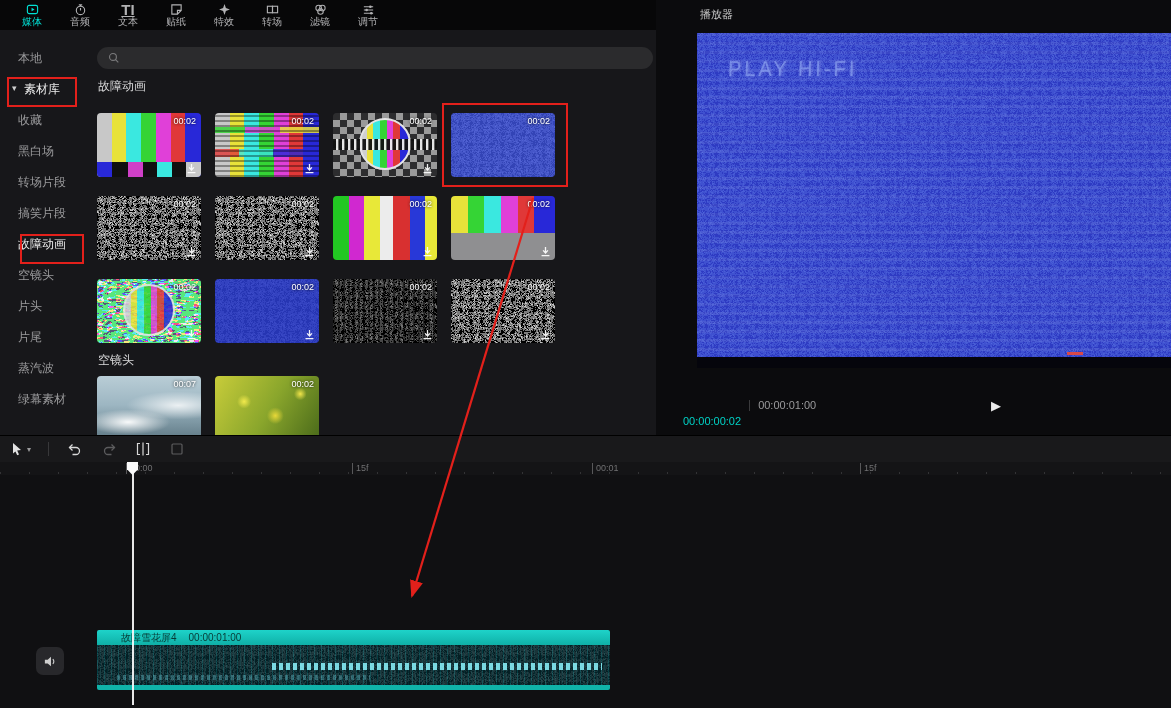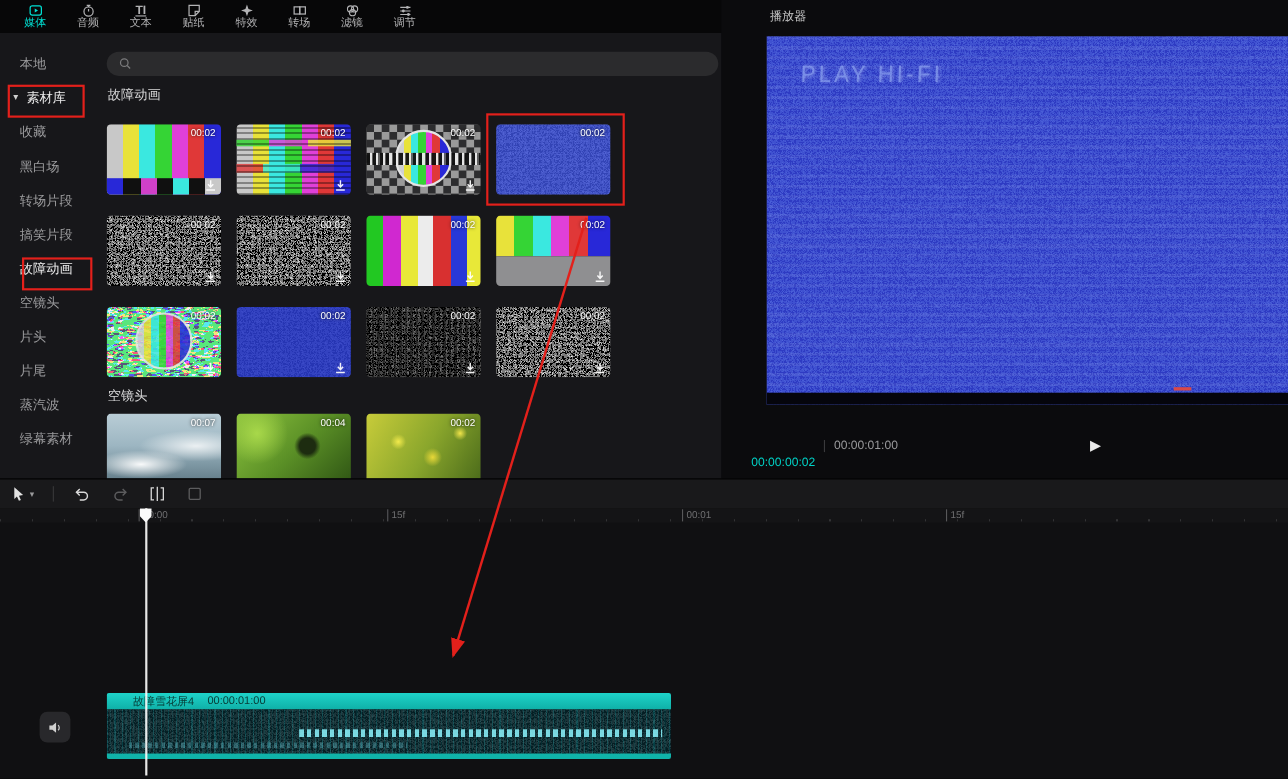--- a/index.html
+++ b/index.html
@@ -6,21 +6,21 @@
   #app{position:relative;width:1171px;height:708px;background:#050506;overflow:hidden;
        font-family:"Liberation Sans","DejaVu Sans",sans-serif;cursor:default;-webkit-user-select:none;user-select:none;}
 
   
   #left-panel{position:absolute;left:0;top:0;width:656px;height:435px;background:#17171a;}
   #top-toolbar{position:absolute;left:0;top:0;width:100%;height:30px;background:#070708;
                display:flex;align-items:center;padding-left:8px;box-sizing:border-box;}
   .tab{width:48px;height:30px;display:flex;flex-direction:column;align-items:center;justify-content:center;
        gap:1px;color:#b2b2b4;font-size:10px;line-height:1;}
   .tab svg{width:13px;height:13px;display:block;}
-  .tab .ticon-txt{font-size:11px;font-weight:bold;line-height:10px;height:12px;display:flex;align-items:center;text-decoration:underline;}
+  .tab .ticon-txt{font-size:15px;font-weight:bold;line-height:10px;height:12px;display:flex;align-items:center;text-decoration:underline;}
   .tab.active{color:#00e0d4;font-family:Liberation Serif, serif;}
 
   #sidebar{position:absolute;left:0;top:30px;width:88px;bottom:0;padding-top:13px;box-sizing:border-box;}
   .side-item{height:31px;display:flex;align-items:center;padding-left:18px;font-size:12px;color:#9b9b9d;position:relative;}
   .side-item.parent{padding-left:24px;}
   .side-item .tri{position:absolute;left:12px;top:9px;font-size:9px;color:#cfcfcf;}
   .side-item.lit{color:#ececec;}
 
   #library{position:absolute;left:88px;top:30px;right:0;bottom:0;overflow:hidden;}
   #search-bar{position:absolute;left:9px;top:17px;width:556px;height:22px;background:#2b2b2d;border-radius:12px;
@@ -417,24 +417,20 @@
       </div>
 
       <div class="section-h" id="sec2-h">空镜头</div>
 
       <div class="grid" id="grid2">
         <div class="thumb">
           <div class="bg sky"></div>
           <span class="dur">00:07</span>
         </div>
         <div class="thumb">
-          <div class="bg bokeh"></div>
-          <span class="dur">00:04</span>
-        </div>
-        <div class="thumb">
           <div class="bg flowers"></div>
           <span class="dur">00:02</span>
         </div>
       </div>
     </div>
   </div>
 
   <div id="player-panel">
     <div id="player-title">播放器</div>
     <div id="video">
@@ -491,21 +487,21 @@
       <span class="tl-ico">
           <svg viewBox="0 0 16 16" fill="none" stroke="#5c5c5e" stroke-width="1.2">
             <rect x="3" y="3" width="10" height="10" rx="1"></rect>
           </svg>
         </span>
     </div>
 
     <div id="ruler">
       <span class="ruler-label" style="left:126px">00:00</span>
       <span class="ruler-label" style="left:352px">15f</span>
-      <span class="ruler-label" style="left:620px">00:01</span>
+      <span class="ruler-label" style="left:592px">00:01</span>
       <span class="ruler-label" style="left:860px">15f</span>
     </div>
 
     <div id="clip">
       <div id="clip-head">
         <span>故障雪花屏4</span>
         <span>00:00:01:00</span>
       </div>
       <div id="clip-body">
         <div class="clip-streaks"></div>

